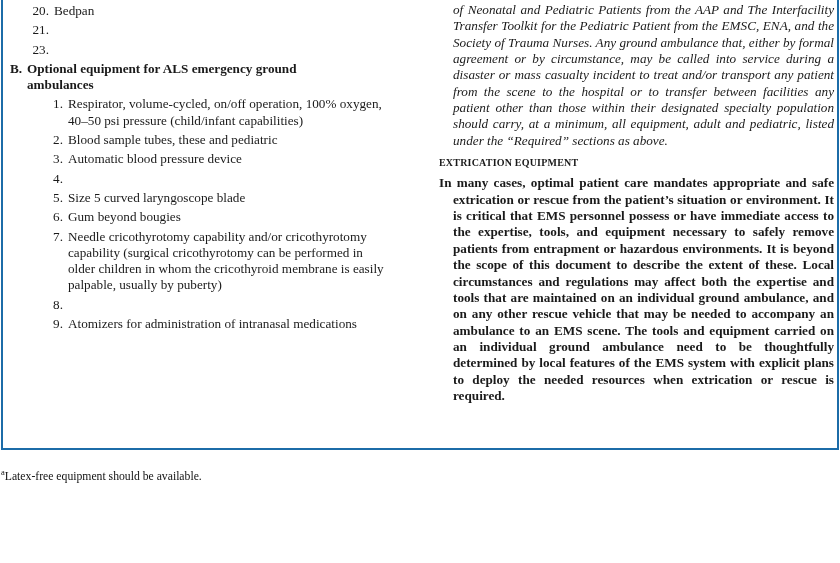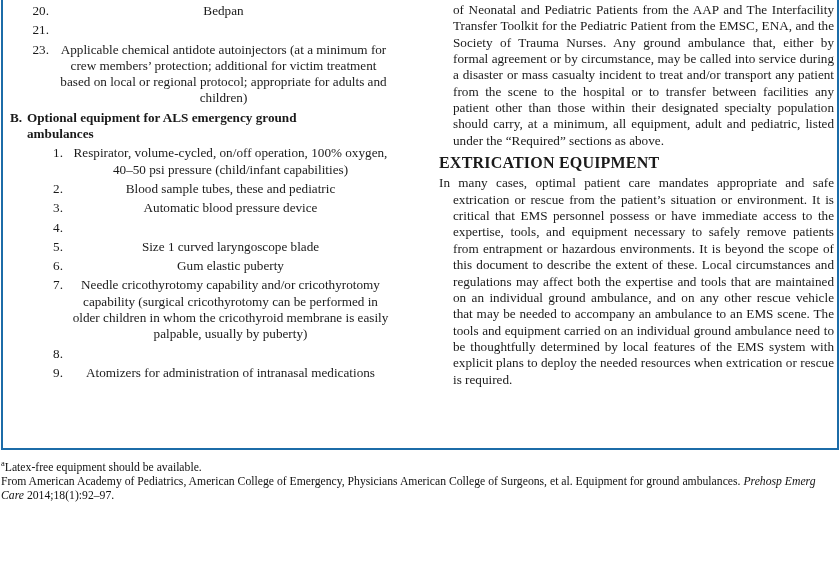--- a/index.html
+++ b/index.html
@@ -37,47 +37,47 @@
     padding: 2px 3px 0 44px;
     font-size: 13.2px;
     line-height: 16.35px;
   }
 
   
   .list { }
   .row { display: flex; margin-bottom: 3px; }
   .num { flex: none; text-align: right; width: 40px; }
   .list-sub .num { width: 54px; }
-  .txt { flex: 1; padding-left: 5px; text-align: center; }
+  .txt { flex: 1; padding-left: 5px; }
 
   .section-head {
     display: flex;
     font-weight: bold;
     margin: 1px 0 3px 0;
   }
   .sec-letter { flex: none; width: 17px; padding-left: 1px; }
   .sec-title { flex: 1; padding-right: 28px; }
 
   
   .para {
     margin: 0;
     text-align: justify;
   }
-  .para.cont { padding-left: 14px; }
-  .para.hang { padding-left: 14px; text-indent: -14px; }
+  .para.cont { padding-left: 14px; font-style: italic; }
+  .para.hang { padding-left: 14px; text-indent: -14px; font-weight: bold; }
   .subhead {
     margin: 6px 0 4px 0;
-    font-size: 16px;
+    font-size: 10px;
     font-weight: bold;
     letter-spacing: 0.2px;
   }
 
   
   .footnotes {
-    margin-top: 11px;
+    margin-top: 20px;
     padding: 0 4px 0 1px;
     font-size: 11.7px;
     line-height: 14.2px;
     color: #111111;
   }
   .footnote { margin: 0; }
   .footnote sup {
     font-size: 8.5px;
     vertical-align: super;
     line-height: 0;
@@ -100,21 +100,20 @@
             <span class="txt">Bedpan</span>
           </div>
 
           <div class="row">
             <span class="num">21.</span>
           </div>
 
 
           <div class="row">
             <span class="num">23.</span>
-            <span class="txt">Applicable chemical antidote autoinjectors (at a minimum for crew members’ protection; additional for victim treatment based on local or regional protocol; appropriate for adults and children)</span>
           </div>
         </div>
 
       <div class="section-head">
         <span class="sec-letter">B.</span>
         <span class="sec-title">Optional equipment for ALS emergency ground ambulances</span>
       </div>
 
       <div class="list list-sub">
 
@@ -132,26 +131,26 @@
             <span class="num">3.</span>
             <span class="txt">Automatic blood pressure device</span>
           </div>
 
           <div class="row">
             <span class="num">4.</span>
           </div>
 
           <div class="row">
             <span class="num">5.</span>
-            <span class="txt">Size 1 curved laryngoscope blade</span>
+            <span class="txt">Size 5 curved laryngoscope blade</span>
           </div>
 
           <div class="row">
             <span class="num">6.</span>
-            <span class="txt">Gum elastic puberty</span>
+            <span class="txt">Gum beyond bougies</span>
           </div>
 
           <div class="row">
             <span class="num">7.</span>
             <span class="txt">Needle cricothyrotomy capability and/or cricothyrotomy capability (surgical cricothyrotomy can be performed in older children in whom the cricothyroid membrane is easily palpable, usually by puberty)</span>
           </div>
 
           <div class="row">
             <span class="num">8.</span>
           </div>
@@ -167,16 +166,15 @@
     <div class="col col-right">
       <p class="para cont">of Neonatal and Pediatric Patients from the AAP and The Interfacility Transfer Toolkit for the Pediatric Patient from the EMSC, ENA, and the Society of Trauma Nurses. Any ground ambulance that, either by formal agreement or by circumstance, may be called into service during a disaster or mass casualty incident to treat and/or transport any patient from the scene to the hospital or to transfer between facilities any patient other than those within their designated specialty population should carry, at a minimum, all equipment, adult and pediatric, listed under the “Required” sections as above.</p>
       <h3 class="subhead">EXTRICATION EQUIPMENT</h3>
       <p class="para hang">In many cases, optimal patient care mandates appropriate and safe extrication or rescue from the patient’s situation or environment. It is critical that EMS personnel possess or have immediate access to the expertise, tools, and equipment necessary to safely remove patients from entrapment or hazardous environments. It is beyond the scope of this document to describe the extent of these. Local circumstances and regulations may affect both the expertise and tools that are maintained on an individual ground ambulance, and on any other rescue vehicle that may be needed to accompany an ambulance to an EMS scene. The tools and equipment carried on an individual ground ambulance need to be thoughtfully determined by local features of the EMS system with explicit plans to deploy the needed resources when extrication or rescue is required.</p>
     </div>
 
   </div>
 
   <div class="footnotes">
     <p class="footnote"><sup>a</sup><span>Latex-free equipment should be available.</span></p>
-    <p class="footnote"><span>From American Academy of Pediatrics, American College of Emergency, Physicians American College of Surgeons, et al. Equipment for ground ambulances. </span><span class="journal">Prehosp Emerg Care</span><span> 2014;18(1):92–97.</span></p>
   </div>
 
 </div>
 
 </body></html>

